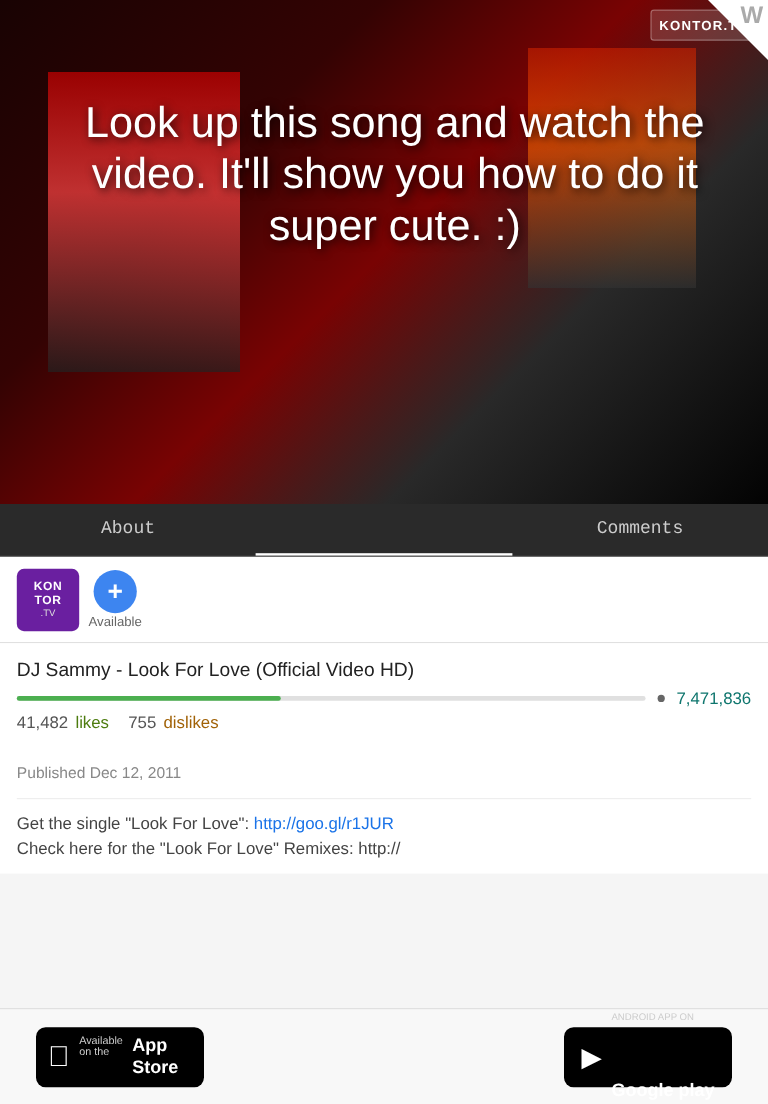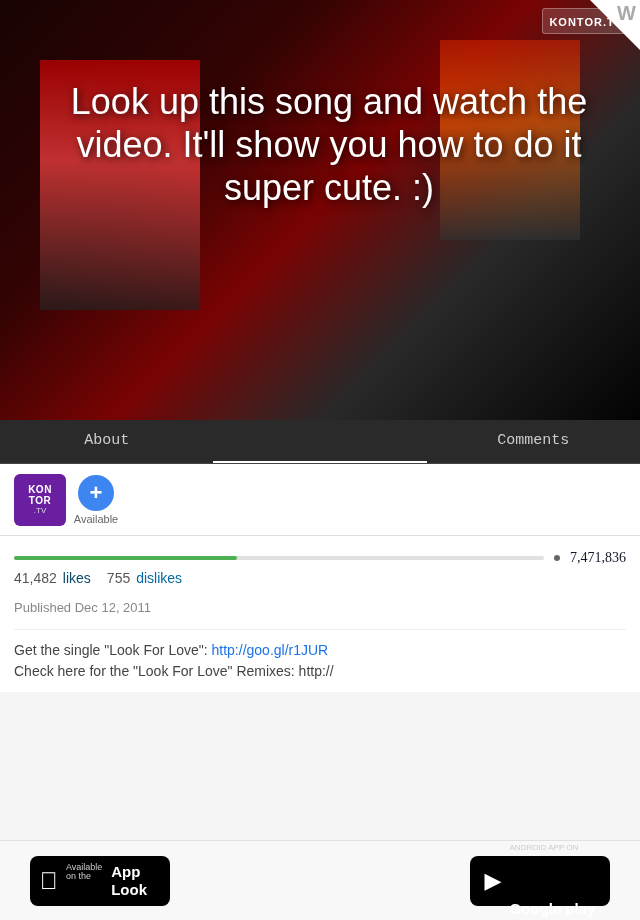--- a/index.html
+++ b/index.html
@@ -221,48 +221,47 @@
     .progress-dot {
       width: 6px;
       height: 6px;
       background: #666;
       border-radius: 50%;
       margin-right: 10px;
     }
 
     .view-count {
       font-size: 14px;
-      color: #0f172a;
+      color: #0f766e;
       white-space: nowrap;
-      font-family: Liberation Serif, serif;
     }
 
     .likes-row {
       display: flex;
       align-items: flex-start;
-      margin-bottom: 14px;
+      margin-bottom: 26px;
       font-size: 14px;
       color: #555;
     }
 
     .likes-count {
       margin-right: 6px;
     }
 
     .likes-label {
       margin-right: 16px;
-      color: #0c4a6e;
+      color: #4d7c0f;
     }
 
     .dislikes-count {
       margin-right: 6px;
     }
 
     .dislikes-label {
-      color: #0369a1;
+      color: #a16207;
     }
 
     .publish-date {
       font-size: 13px;
       color: #888;
       margin-bottom: 14px;
     }
 
     .description-text {
       font-size: 14px;
@@ -428,20 +427,21 @@
     <div class="kontor-logo-text">KON<br>TOR</div>
     <div class="kontor-logo-sub">.TV</div>
   </div>
   <div class="subscribe-btn">
     <div class="subscribe-circle">+</div>
     <div class="subscribe-label">Available</div>
   </div>
 </div>
 
 <div class="video-info">
+  <div class="video-title">DJ Sammy - Look For Love (Official Video HD)</div>
 
   <div class="progress-row">
     <div class="progress-bar-bg">
       <div class="progress-bar-fill"></div>
     </div>
     <div class="progress-dot"></div>
     <div class="view-count">7,471,836</div>
   </div>
 
   <div class="likes-row">
@@ -459,21 +459,21 @@
     <span>
 Check here for the "Look For Love" Remixes: http://</span>
   </div>
 </div>
 
 <div class="footer">
   <div class="app-store-badge">
     <div class="apple-icon"></div>
     <div class="app-store-text">
       <div class="available-on">Available on the</div>
-      <div class="store-name">App Look</div>
+      <div class="store-name">App Store</div>
     </div>
   </div>
 
 
   <div class="google-play-badge">
     <div class="play-icon">▶</div>
     <div class="google-play-text">
       <div class="android-on">ANDROID APP ON</div>
       <div class="google-play-name">Google play</div>
     </div>

